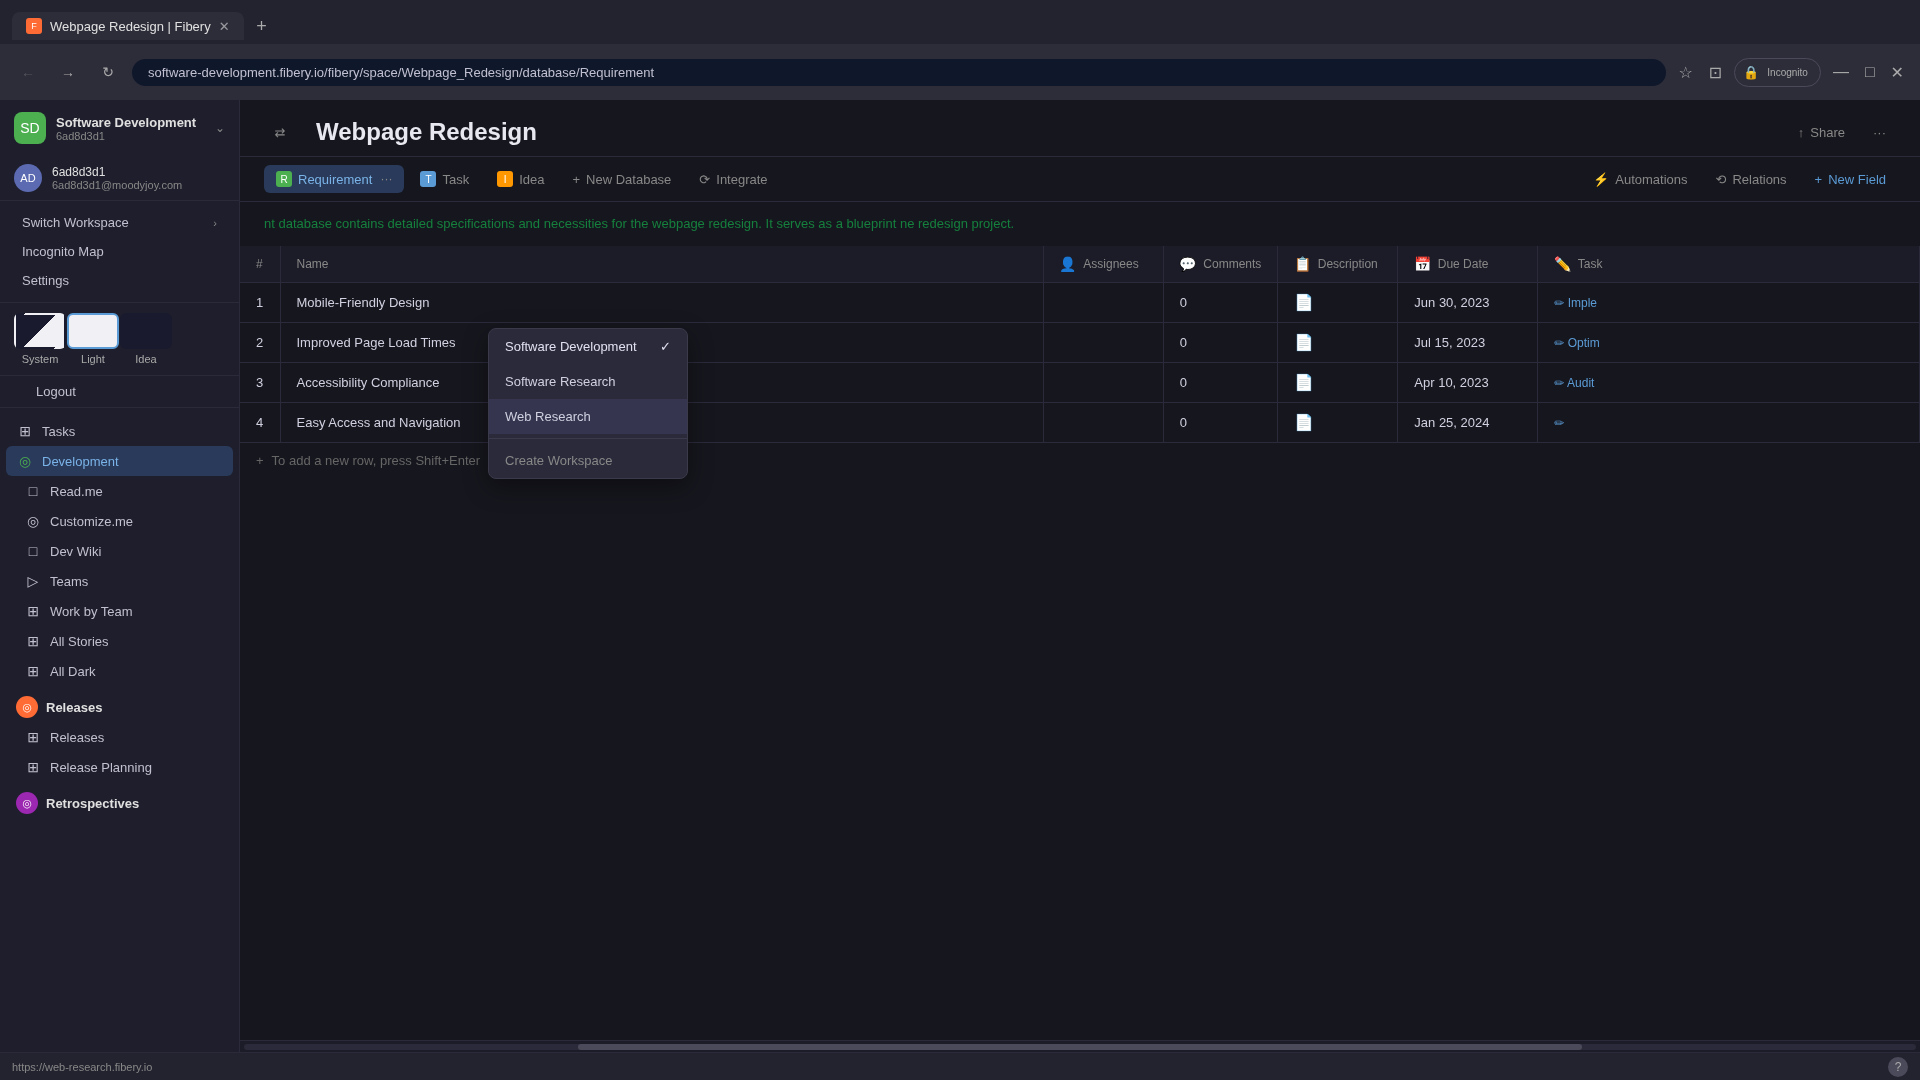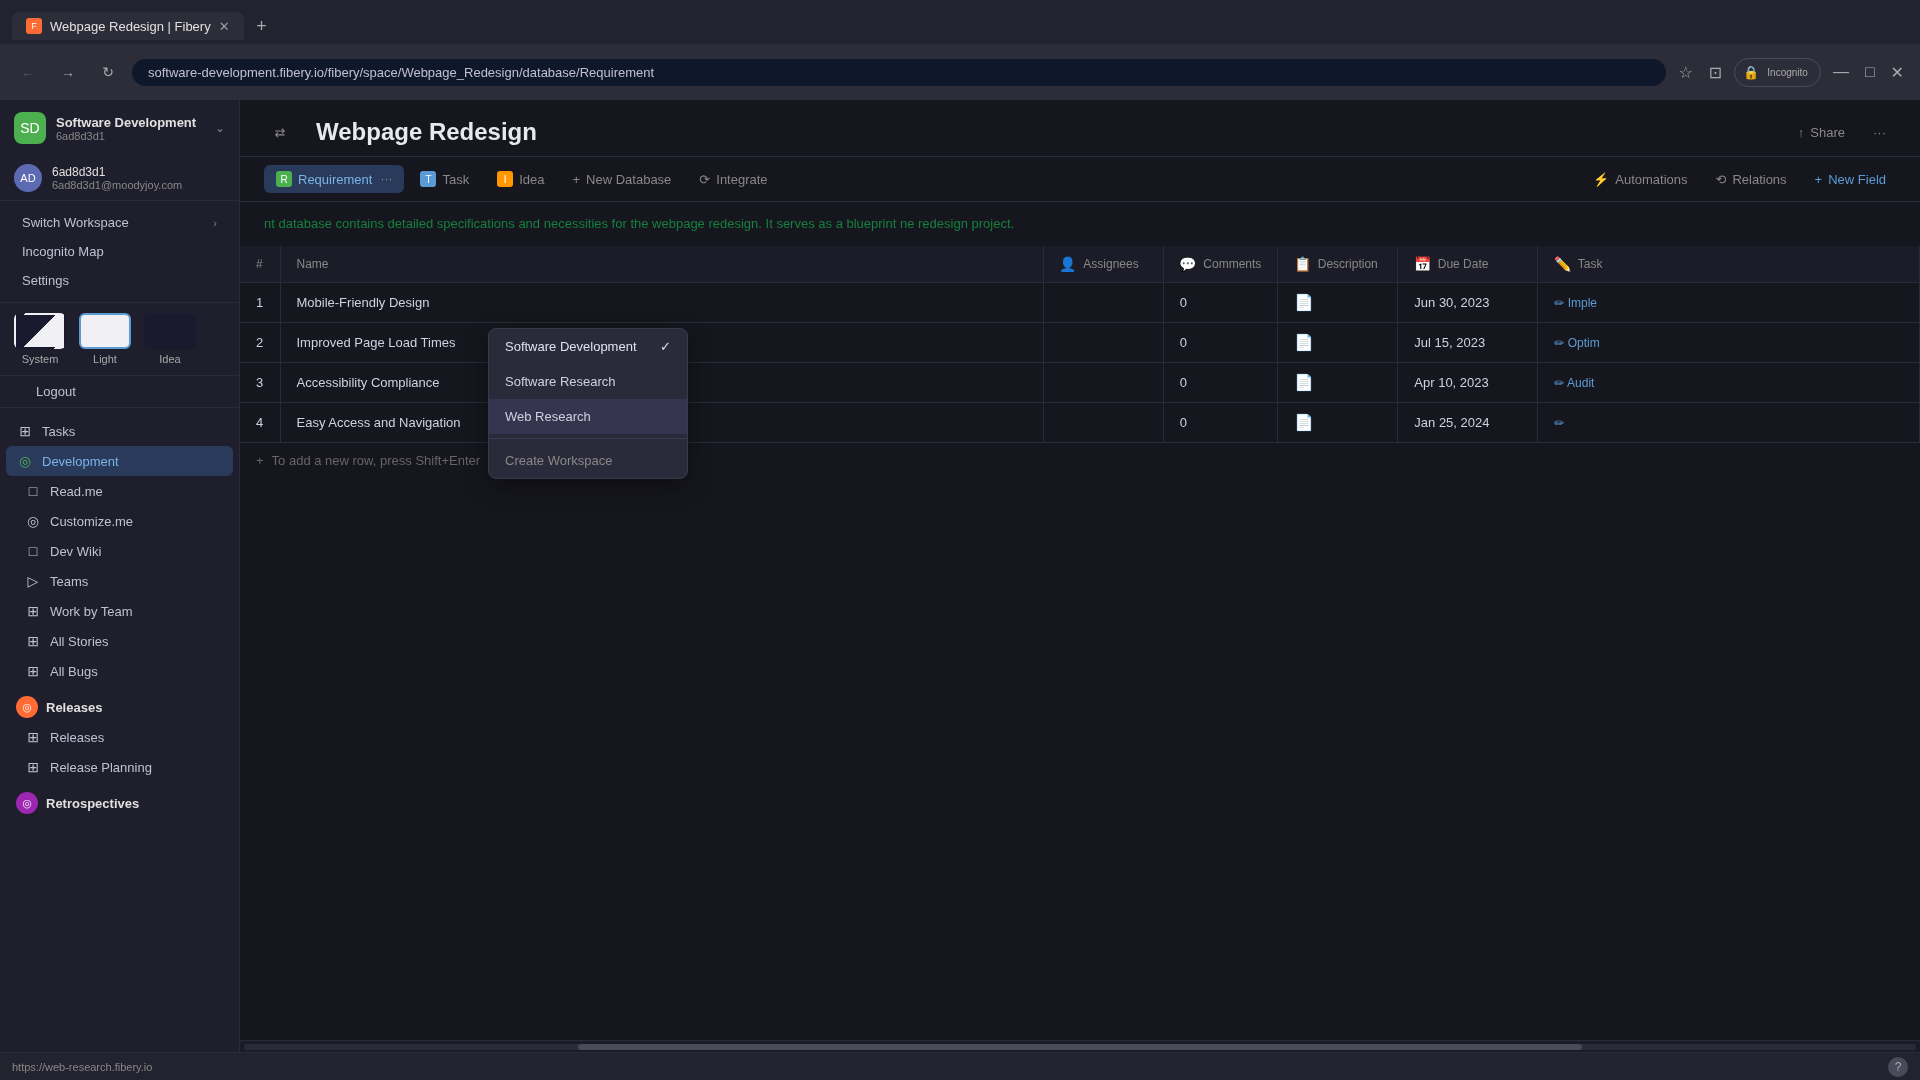--- a/index.html
+++ b/index.html
@@ -34,21 +34,21 @@
     .user-section { display: flex; align-items: center; padding: 8px 14px; gap: 10px; border-bottom: 1px solid #2a2a3a; }
     .user-avatar { width: 28px; height: 28px; background: #5b6ab1; border-radius: 50%; display: flex; align-items: center; justify-content: center; font-size: 11px; color: white; flex-shrink: 0; }
     .user-info .user-name { font-size: 12px; color: #e0e0e0; }
     .user-info .user-email { font-size: 11px; color: #888; }
 
     .sidebar-actions { padding: 8px 14px; display: flex; flex-direction: column; gap: 2px; border-bottom: 1px solid #2a2a3a; }
     .sidebar-action { display: flex; align-items: center; justify-content: space-between; padding: 6px 8px; border-radius: 6px; cursor: pointer; color: #c0c0d0; font-size: 13px; }
     .sidebar-action .chevron { color: #888; font-size: 11px; }
 
     .theme-section { padding: 10px 14px; border-bottom: 1px solid #2a2a3a; }
-    .theme-options { display: flex; gap: 13px; }
+    .theme-options { display: flex; gap: 1px; }
     .theme-opt { display: flex; flex-direction: column; align-items: center; gap: 4px; cursor: pointer; }
     .theme-swatch { width: 52px; height: 36px; border-radius: 6px; border: 2px solid transparent; display: flex; overflow: hidden; }
     .theme-swatch.active { border-color: #5b9bd5; }
     .theme-swatch.system { background: linear-gradient(135deg, #1a1a2e 50%, #f0f0f5 50%); }
     .theme-swatch.light { background: #f0f0f5; }
     .theme-swatch.dark { background: #1a1a2e; }
     .theme-name { font-size: 11px; color: #aaa; }
 
     .logout-btn { padding: 8px 36px; cursor: pointer; color: #c0c0d0; font-size: 13px; border-bottom: 1px solid #2a2a3a; }
 
@@ -236,21 +236,21 @@
         <div class="nav-item">
           <div class="nav-icon">⊞</div>
           <span>Work by Team</span>
         </div>
         <div class="nav-item">
           <div class="nav-icon">⊞</div>
           <span>All Stories</span>
         </div>
         <div class="nav-item">
           <div class="nav-icon">⊞</div>
-          <span>All Bugs</span>
+          <span>All Dark</span>
         </div>
       </div>
 
       <div class="nav-group-header">
         <div class="nav-group-icon" style="background:#ff6b35;color:white;">◎</div>
         <span class="nav-group-label">Releases</span>
       </div>
       <div class="nav-sub">
         <div class="nav-item">
           <div class="nav-icon">⊞</div>

